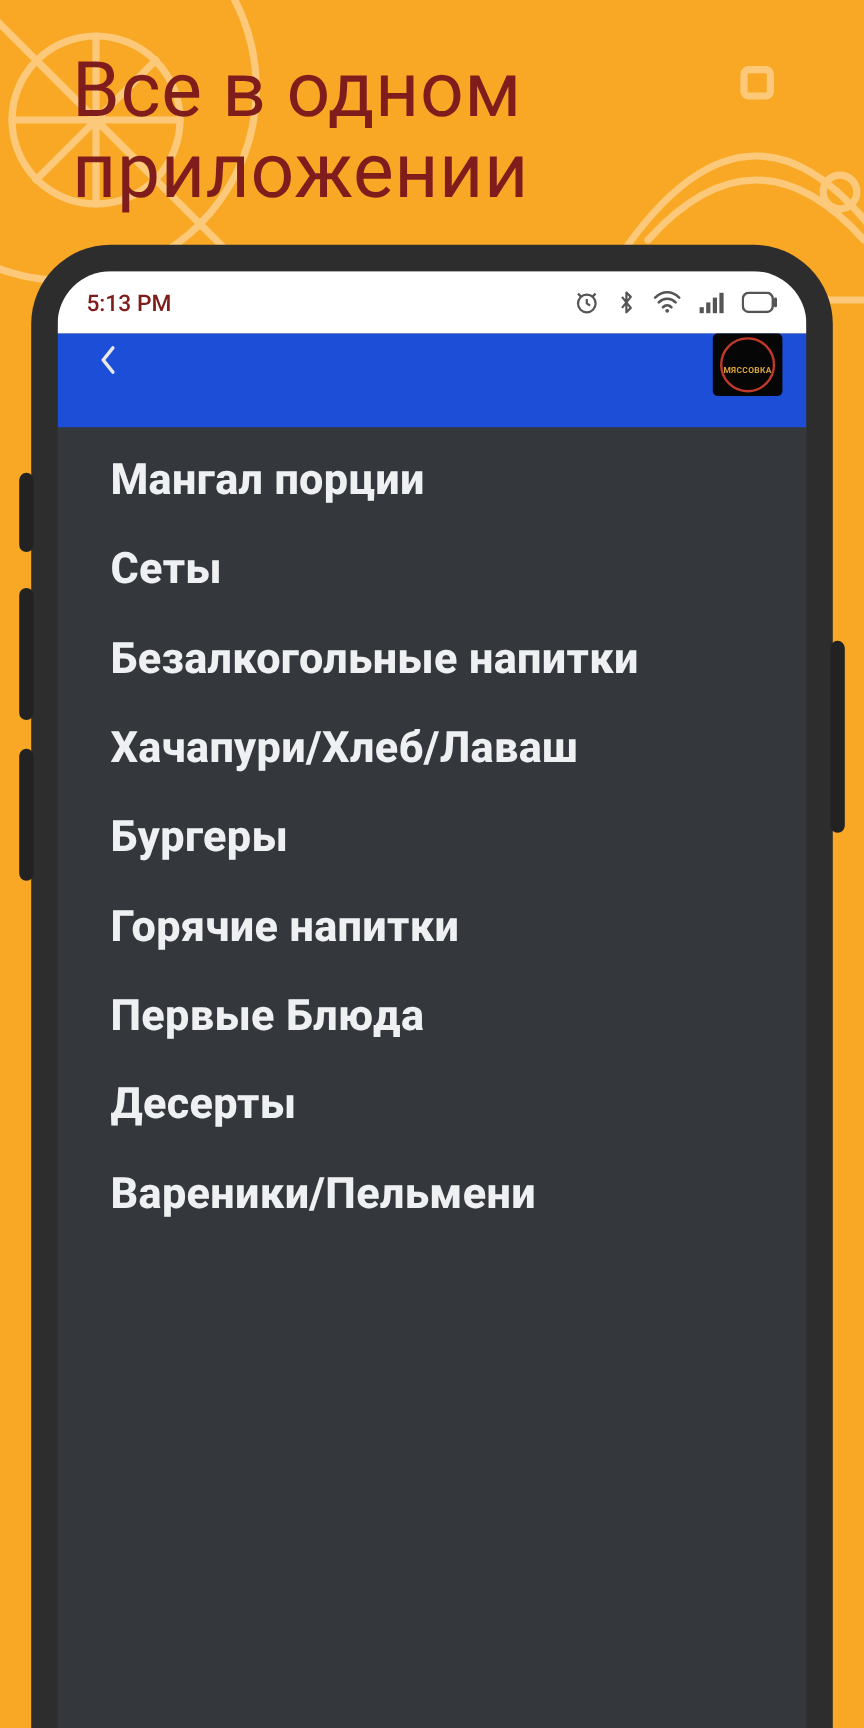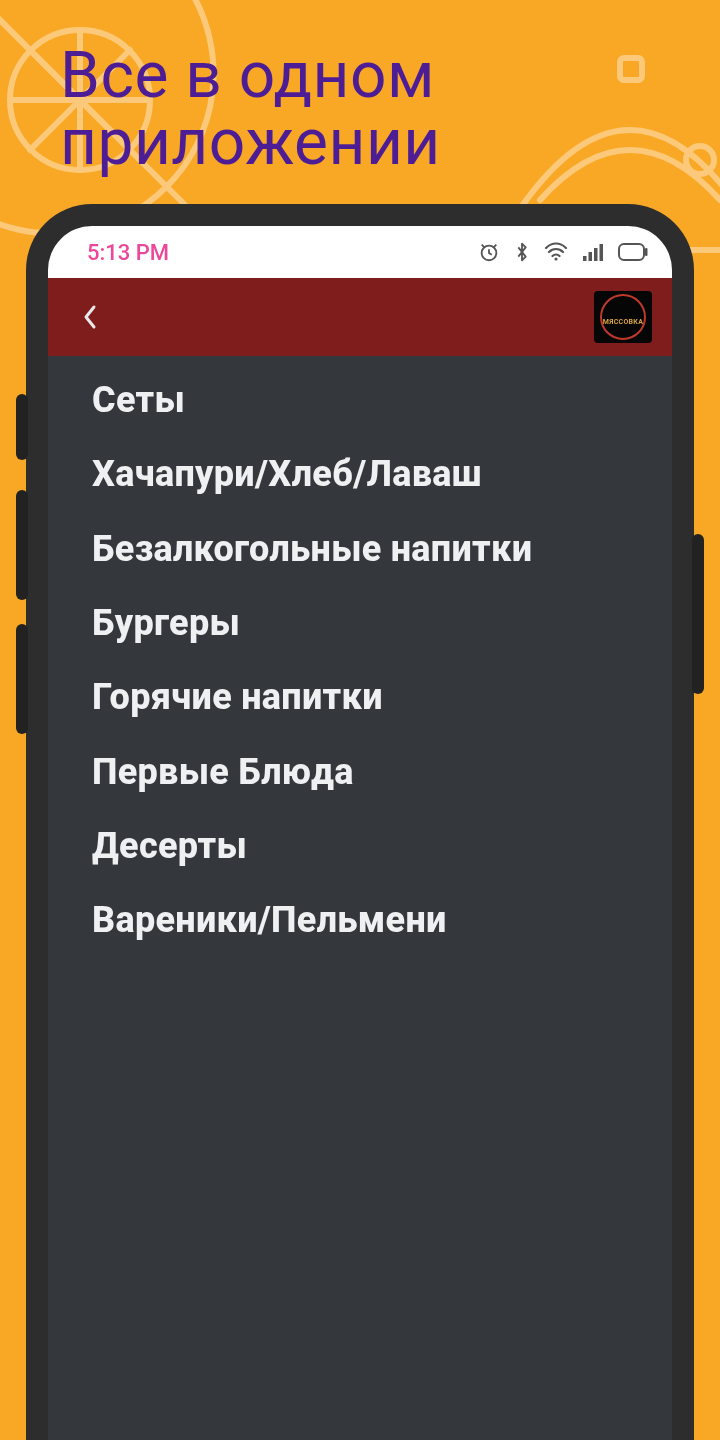--- a/index.html
+++ b/index.html
@@ -5,42 +5,42 @@
   * { box-sizing: border-box; margin: 0; padding: 0; }
   html, body { width: 720px; height: 1440px; overflow: hidden; font-family: -apple-system, "Segoe UI", Roboto, "Helvetica Neue", Arial, sans-serif; }
   body { background: #f9a826; position: relative; }
 
   
   .bg-deco { position:absolute; inset:0; overflow:hidden; pointer-events:none; }
   .bg-deco svg { position:absolute; opacity:.38; }
   .deco-left { left:-70px; top:-50px; }
   .deco-right { right:-70px; top:40px; }
 
-  .promo-title { position:absolute; top:42px; left:60px; right:60px; color:#4c1d95; font-size:64px; line-height:1.05; font-weight:400; letter-spacing:0.5px; }
+  .promo-title { position:absolute; top:42px; left:60px; right:60px; color:#7f1d1d; font-size:64px; line-height:1.05; font-weight:400; letter-spacing:0.5px; }
 
   
   .phone { position:absolute; left:26px; right:26px; top:204px; bottom:-60px; background:#2d2d2d; border-radius:66px 66px 0 0; padding:16px; }
   .phone-inner { background:#2d2d2d; border-radius:54px 54px 0 0; height:100%; padding:6px; }
   .side-btn { position:absolute; background:#222; border-radius:6px; }
   .side-btn.l1 { left:-10px; top:190px; width:12px; height:66px; }
   .side-btn.l2 { left:-10px; top:286px; width:12px; height:110px; }
   .side-btn.l3 { left:-10px; top:420px; width:12px; height:110px; }
   .side-btn.r1 { right:-10px; top:330px; width:12px; height:160px; }
 
   .screen { width:100%; height:100%; border-radius:44px 44px 0 0; overflow:hidden; background:#34383c; display:flex; flex-direction:column; }
 
   
   .status-bar { height:52px; background:#fff; display:flex; align-items:center; padding:0 24px; }
-  .status-time { color:#ec4899; font-size:22px; font-weight:500;margin-left:15px; }
+  .status-time { color:#7f1d1d; font-size:19px; font-weight:500; }
   .status-spacer { flex:1; }
   .status-icons { display:flex; align-items:center; gap:14px; color:#555; }
   .status-icons svg { display:block; }
 
   
-  .app-header { height:78px; background:#7f1d1d; display:flex; align-items:center; padding:0 20px; }
+  .app-header { height:78px; background:#1d4ed8; display:flex; padding:0 20px; }
   .back-btn { width:44px; height:44px; display:flex; align-items:center; justify-content:center; background:transparent; border:none; cursor:pointer; }
   .back-btn svg { display:block; }
   .h-spacer { flex:1; }
   .brand-logo { width:58px; height:52px; border-radius:4px; background:#060606; display:flex; align-items:center; justify-content:center; position:relative; overflow:hidden; }
   .brand-logo .ring { position:absolute; width:46px; height:46px; border:2px solid #c0392b; border-radius:50%; }
   .brand-logo .txt { position:absolute; color:#d9a441; font-size:7px; font-weight:700; letter-spacing:.3px; top:27px; }
 
   
   .menu-list { flex:1; overflow:hidden; padding:24px 28px 0 44px; }
   .menu-list .item { color:#eef0f2; font-size:36px; font-weight:800; line-height:1.12; margin-bottom:34px; letter-spacing:.3px; cursor:pointer; }
@@ -122,23 +122,24 @@
             </svg>
         </button>
         <span class="h-spacer"></span>
         <div class="brand-logo">
           <div class="ring"></div>
           <span class="txt">МЯССОВКА</span>
         </div>
       </div>
 
       <div class="menu-list">
+        <div class="item">Мангал порции</div>
         <div class="item">Сеты</div>
+        <div class="item">Безалкогольные напитки</div>
         <div class="item">Хачапури/Хлеб/Лаваш</div>
-        <div class="item">Безалкогольные напитки</div>
         <div class="item">Бургеры</div>
         <div class="item">Горячие напитки</div>
         <div class="item">Первые Блюда</div>
         <div class="item">Десерты</div>
         <div class="item">Вареники/Пельмени</div>
       </div>
 
     </div>
   </div>
 </div>

